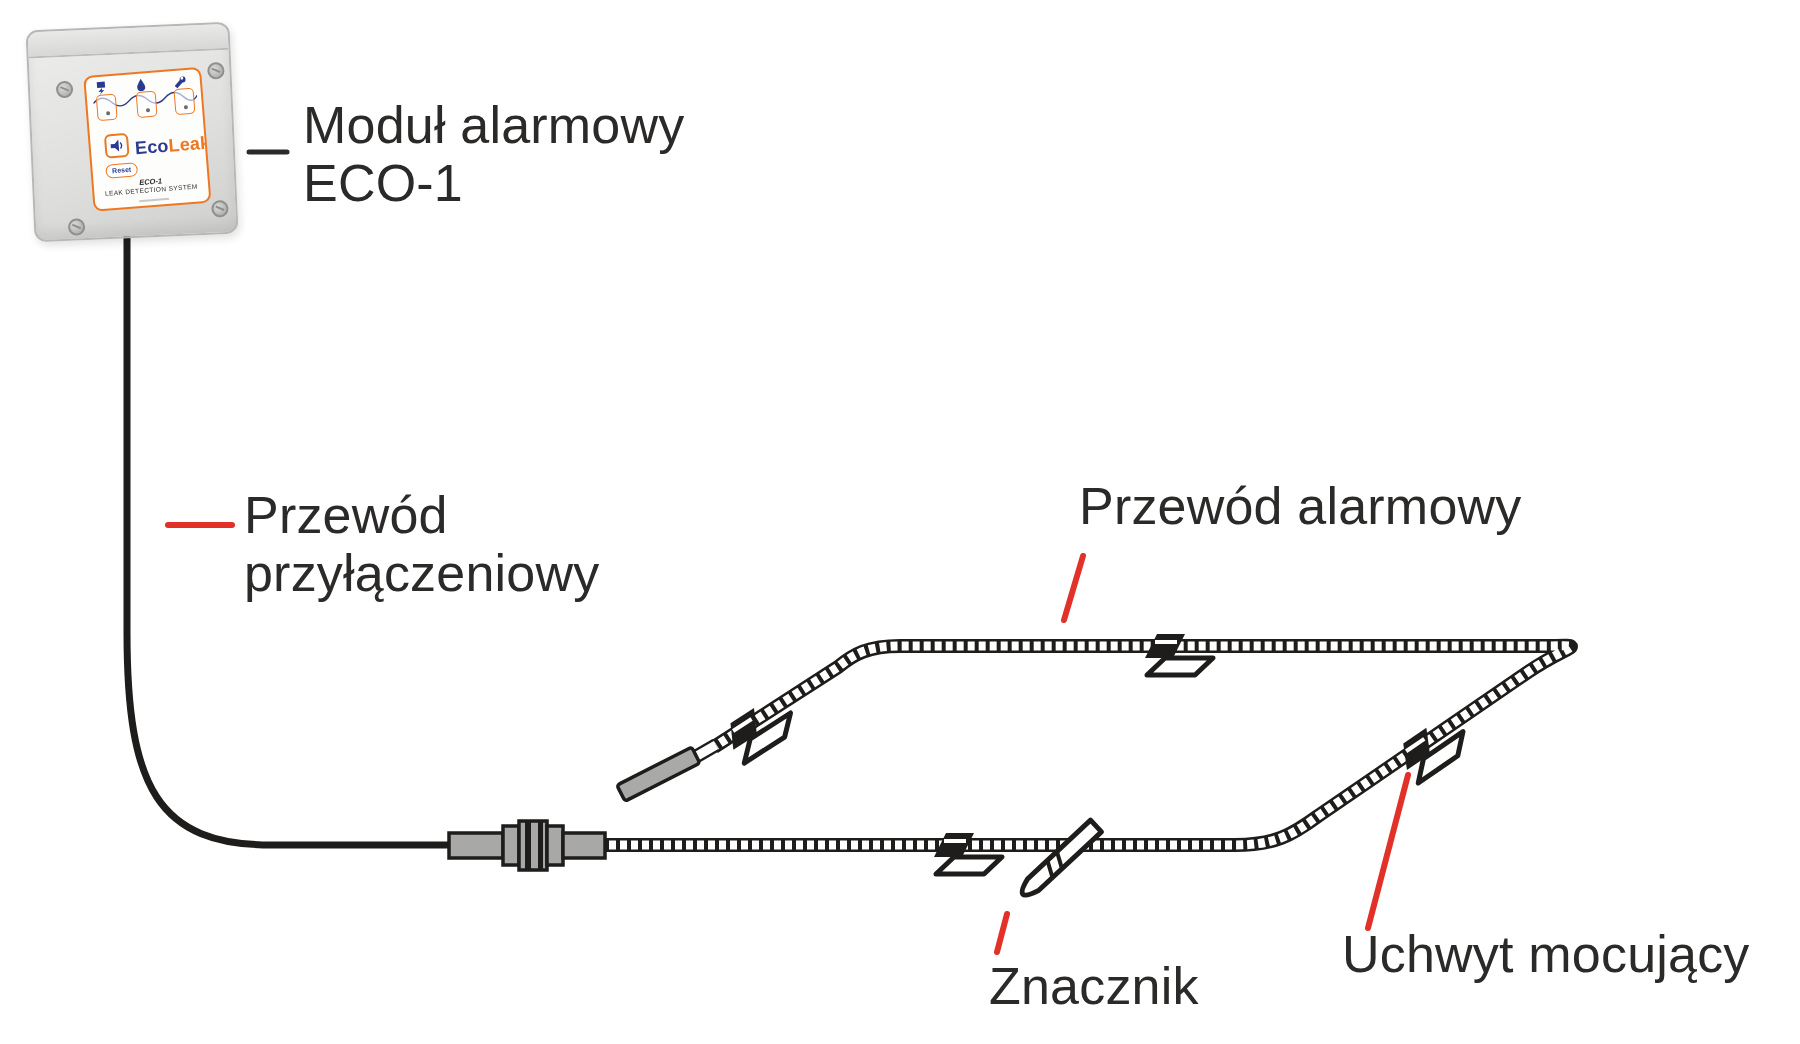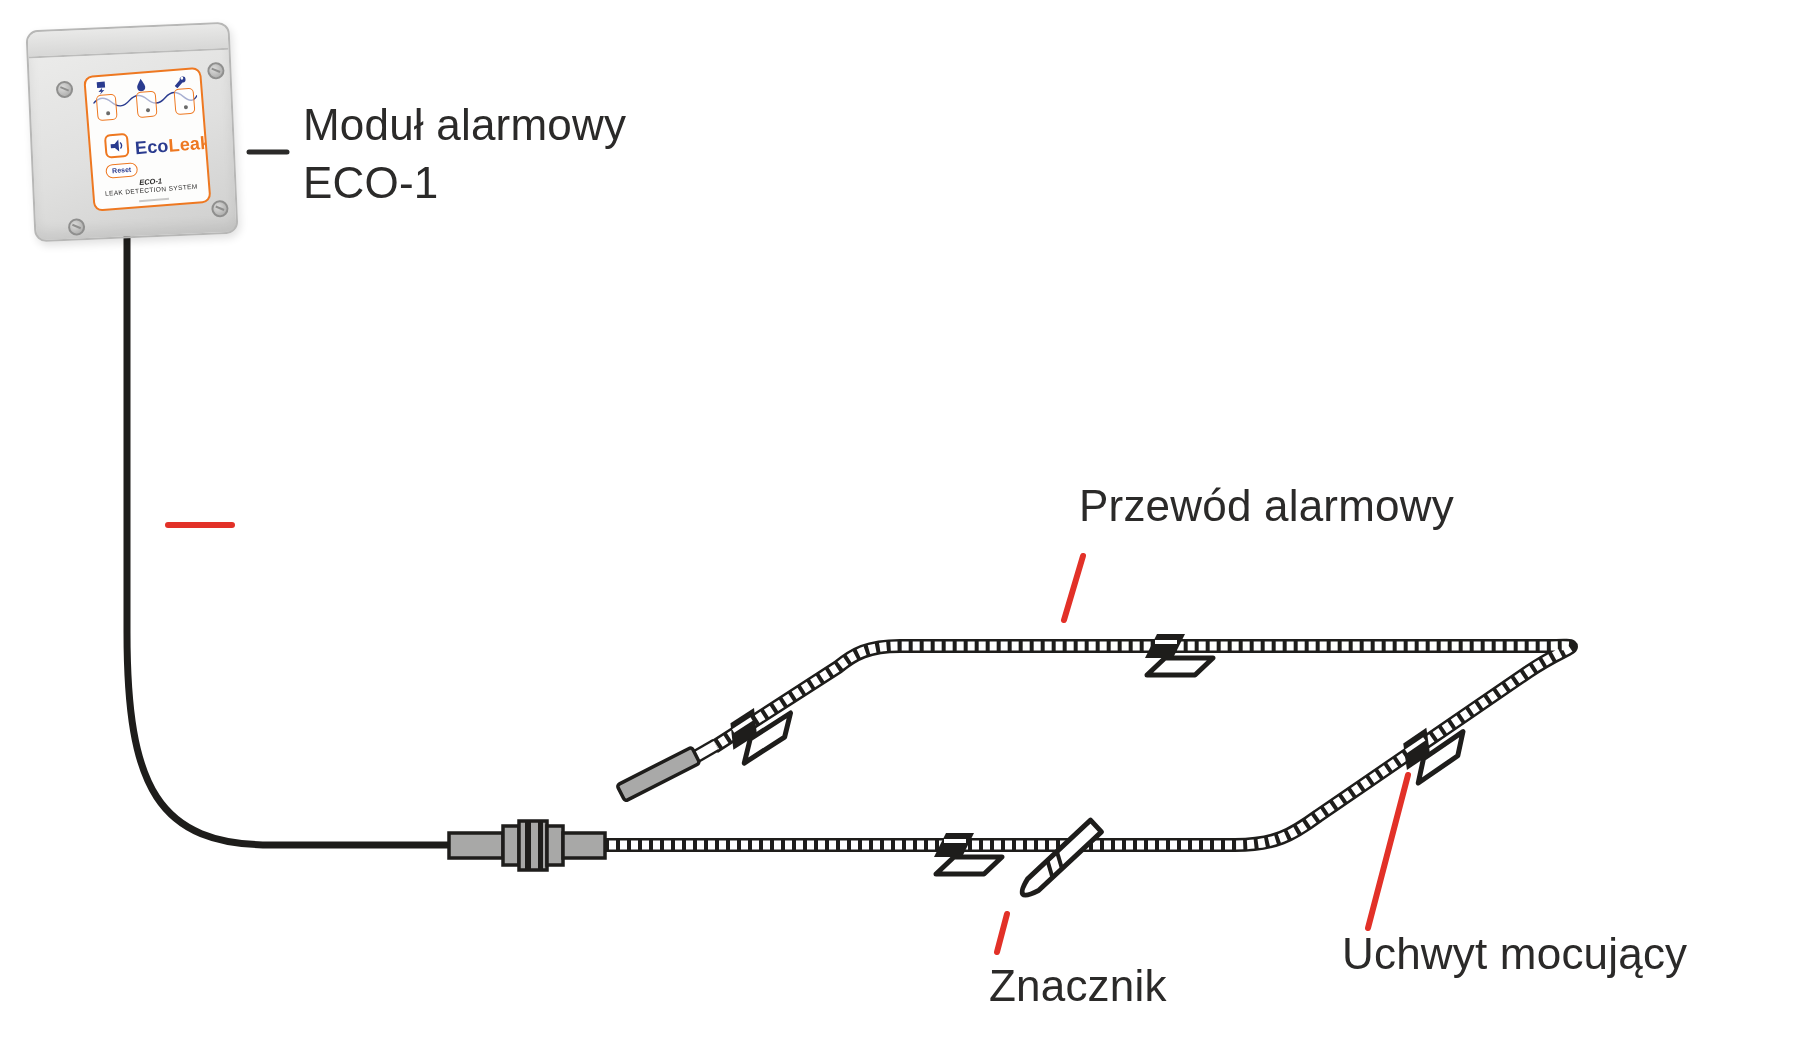--- a/index.html
+++ b/index.html
@@ -5,21 +5,21 @@
   html,body{margin:0;padding:0;background:#ffffff;}
   .stage{
     position:relative;width:1800px;height:1044px;background:#ffffff;overflow:hidden;
     font-family:"Liberation Sans",sans-serif;
   }
   svg{display:block;}
   .canvas{position:absolute;left:0;top:0;z-index:1;}
   
   .lbl{
     position:absolute;z-index:3;color:#2b2a29;
-    font-size:44px;line-height:58px;font-weight:400;letter-spacing:0.2px;
+    font-size:52px;line-height:58px;font-weight:400;letter-spacing:0.2px;
     white-space:nowrap;
   }
   
   .module{
     position:absolute;left:30px;top:26px;width:200px;height:208px;z-index:2;
     transform:rotate(-2.5deg);
     background:linear-gradient(160deg,#ededec 0%,#e0e0df 55%,#cfcfce 100%);
     border:2px solid #b7b7b6;border-radius:12px;
     box-shadow:inset 0 -8px 12px rgba(0,0,0,.07), 2px 4px 8px rgba(0,0,0,.12);
   }
@@ -198,20 +198,22 @@
       <div class="fp-url"></div>
     </div>
   </div>
 
   <div class="lbl" style="left:303px;top:96px">
     <div>Moduł alarmowy</div>
     <div>ECO-1</div>
   </div>
 
   <div class="lbl" style="left:244px;top:486px">
+    <div>Przewód</div>
+    <div>przyłączeniowy</div>
   </div>
 
   <div class="lbl" style="left:1079px;top:477px">Przewód alarmowy</div>
 
   <div class="lbl" style="left:1342px;top:925px">Uchwyt mocujący</div>
 
   <div class="lbl" style="left:989px;top:957px">Znacznik</div>
 
 </div>
 

